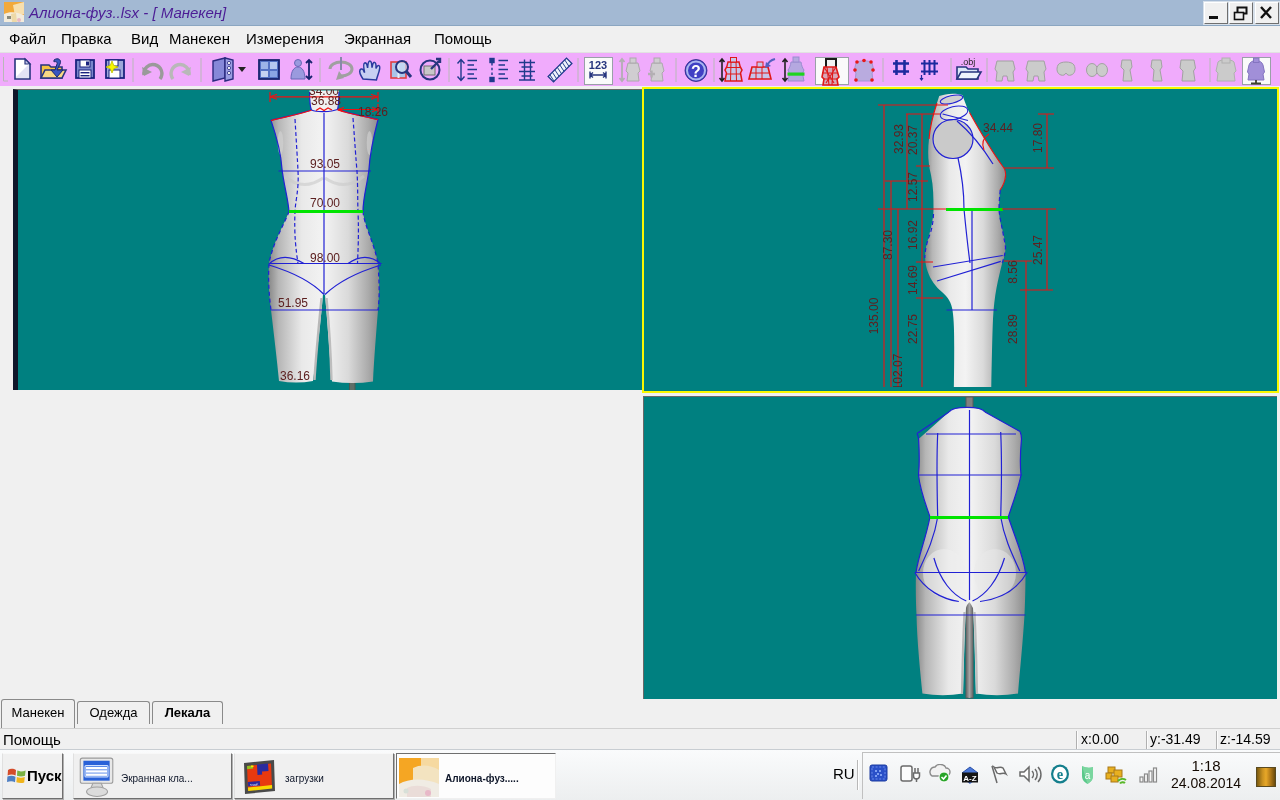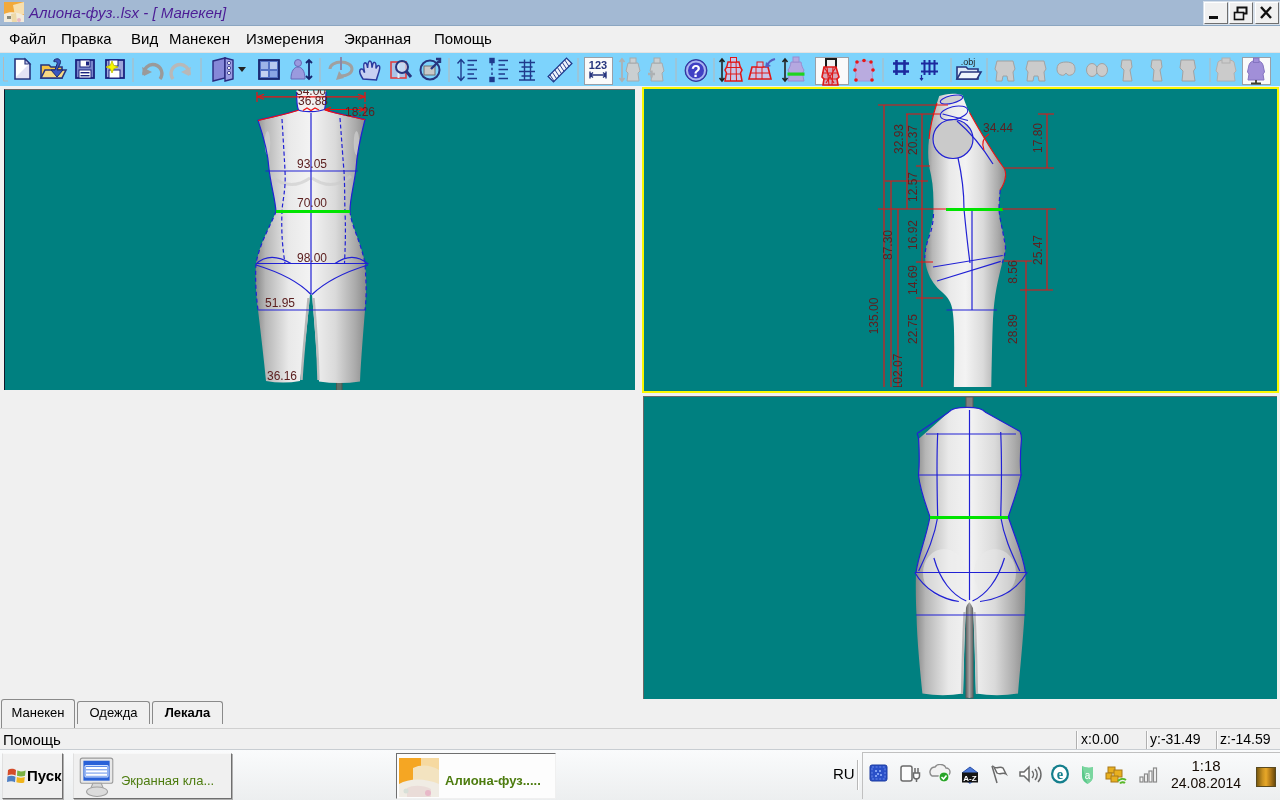--- a/index.html
+++ b/index.html
@@ -3,36 +3,36 @@
 <style>
 html,body{margin:0;padding:0;width:1280px;height:800px;overflow:hidden;font-family:"Liberation Sans",sans-serif;background:#f0f0f0;}
 #app{position:absolute;inset:0;}
 .abs{position:absolute;}
 #titlebar{position:absolute;left:0;top:0;width:1280px;height:25px;background:#a3b9d3;border-bottom:1px solid #8ba6c1;}
 #titletext{position:absolute;left:29px;top:4px;font-size:15px;color:#4c1d95;font-style:italic;}
 #ticon{position:absolute;left:4px;top:2px;width:20px;height:20px;background:#f6ac28;overflow:hidden;}
 .wbtn{position:absolute;top:2px;width:22px;height:20px;background:#f0f0f0;border:1px solid;border-color:#ffffff #6f6f6f #6f6f6f #ffffff;box-shadow:0 0 0 1px #d7e0ea;}
 #menubar{position:absolute;left:0;top:26px;width:1280px;height:26px;background:#f0f0f0;}
 .mi{position:absolute;top:4px;font-size:15px;color:#000;}
-#toolbar{position:absolute;left:0;top:52px;width:1280px;height:34px;background:#7dd3fc;border-top:1px solid #e2e2e2;border-bottom:1px solid #ffffff;}
+#toolbar{position:absolute;left:0;top:52px;width:1280px;height:34px;background:#f0abfc;border-top:1px solid #e2e2e2;border-bottom:1px solid #ffffff;}
 #work{position:absolute;left:0;top:86px;width:1280px;height:613px;background:#f0f0f0;}
 .vp{position:absolute;background:#008080;}
-#vp1{left:4px;top:3px;width:630px;height:300px;border-left:1px solid #0f172a;border-top:1px solid #686868;}
+#vp1{left:13px;top:3px;width:630px;height:300px;border-left:5px solid #0f172a;border-top:1px solid #686868;}
 #vp2{left:642px;top:1px;width:633px;height:302px;border:2px solid #f8f800;}
 #vp3{left:5px;top:310px;width:630px;height:302px;border-left:1px solid #686868;border-top:1px solid #686868;}
 #vp4{left:643px;top:310px;width:633px;height:302px;border-left:1px solid #686868;border-top:1px solid #686868;}
 .vp svg{position:absolute;left:0;top:0;}
 #tabs{position:absolute;left:0;top:699px;width:1280px;height:29px;background:#f0f0f0;}
 .tab{position:absolute;background:#f0f0f0;border:1px solid #8a8a8a;border-bottom:none;border-radius:3px 3px 0 0;font-size:13px;color:#000;text-align:center;}
 #statusbar{position:absolute;left:0;top:728px;width:1280px;height:21px;background:#f0f0f0;border-top:1px solid #d0d0d0;font-size:14px;color:#000;}
 .svert{position:absolute;top:2px;height:18px;width:1px;background:#b0b0b0;box-shadow:1px 0 0 #fcfcfc;}
 #taskbar{position:absolute;left:0;top:749px;width:1280px;height:51px;background:linear-gradient(#fafbfc,#eceeef);border-top:1px solid #c8cdd2;}
 .tbtn{position:absolute;top:3px;height:44px;background:#f0f0f0;border:1px solid;border-color:#f8f8f8 #6f6f6f #6f6f6f #e0e0e0;box-shadow:1px 1px 0 #b0b0b0;}
 .tbtn.active{background:#fdfdfd;border-color:#6f6f6f #f0f0f0 #f0f0f0 #6f6f6f;box-shadow:none;}
-.tlabel{position:absolute;font-size:13px;color:#4d7c0f;white-space:nowrap;}
+.tlabel{position:absolute;font-size:10px;color:#0f172a;white-space:nowrap;}
 </style></head>
 <body>
 <div id="app">
   <div id="titlebar">
     <div id="ticon"><svg width="20" height="20">
           <rect width="20" height="20" fill="#f2a93b"></rect>
           <path d="M9 3 L20 0 L20 12 L11 14 Z" fill="#f7dfae"></path>
           <path d="M0 12 C6 9 13 10 20 13 L20 20 L0 20 Z" fill="#f3ecdc"></path>
           <path d="M7 12 L12 11 L13 20 L8 20 Z" fill="#edd9a8"></path>
           <rect x="3" y="14" width="4" height="3" fill="#8a8a7a"></rect>
@@ -411,20 +411,33 @@
         <g fill="#ffffff">
             <rect x="10.5" y="10.5" width="20" height="2.2"></rect>
             <rect x="10.5" y="13.6" width="20" height="2.2"></rect>
             <rect x="10.5" y="16.7" width="20" height="2.2"></rect>
           </g>
         <path d="M17 26 h8 l2 5 h-12 z" fill="#d8d8d8" stroke="#a0a0a0"></path>
         <ellipse cx="21" cy="34" rx="10" ry="4.5" fill="#dcdcdc" stroke="#a0a0a0"></ellipse>
       </svg>
       <span class="tlabel" style="left:47px;top:19px;">Экранная кла...</span>
     </div>
+    <div class="tbtn" style="left:234px;width:158px;">
+      <svg width="34" height="36" style="position:absolute;left:7px;top:5px;" viewBox="0 0 34 36">
+        <path d="M2 4 L32 1 L33 32 L3 35 Z" fill="#4a4a4a"></path>
+        <path d="M5 7 L29 4.5 L30 29 L6 31.5 Z" fill="#e8390f"></path>
+        <path d="M15 5.6 L26 4.6 L26.5 12 L20 12.6 L20.2 15.5 L15.5 16 Z" fill="#2b2b9e"></path>
+        <path d="M5 7 L11 6.4 L11.2 9.6 L5.2 10.2 Z" fill="#8fc31f"></path>
+        <path d="M9 6.6 L11.5 6.4 L11.6 8 L9.1 8.2 Z" fill="#f8e800"></path>
+        <rect x="6" y="22.5" width="12" height="4.5" transform="rotate(-5 12 25)" fill="#2b2b9e"></rect>
+        <text x="12" y="26.6" font-size="2.8" fill="#ffffff" text-anchor="middle" transform="rotate(-5 12 25)" font-family="Liberation Sans">SnagIt</text>
+        <path d="M6 28.5 L30 26 L30.2 29.5 L6.2 32 Z" fill="#f8d800"></path>
+      </svg>
+      <span class="tlabel" style="left:50px;top:19px;">загрузки</span>
+    </div>
     <div class="tbtn active" style="left:396px;width:158px;">
       <svg width="40" height="39" style="position:absolute;left:2px;top:4px;" viewBox="0 0 40 39">
         <rect width="40" height="39" fill="#f5a623"></rect>
         <path d="M22 0 h18 v12 c-6 3 -12 3 -18 0 z" fill="#f6d9a0"></path>
         <path d="M14 10 c8 -4 18 -3 26 2 v27 h-26 z" fill="#f3e3c0"></path>
         <path d="M0 26 c10 -6 26 -6 40 0 v13 h-40 z" fill="#f0ece4"></path>
         <path d="M8 30 c6 -3 16 -3 24 1 v8 h-24 z" fill="#eadcd8"></path>
         <circle cx="29" cy="35" r="3" fill="#e8b8c8"></circle>
         <circle cx="7" cy="33" r="2.5" fill="#d8e0d8"></circle>
       </svg>

